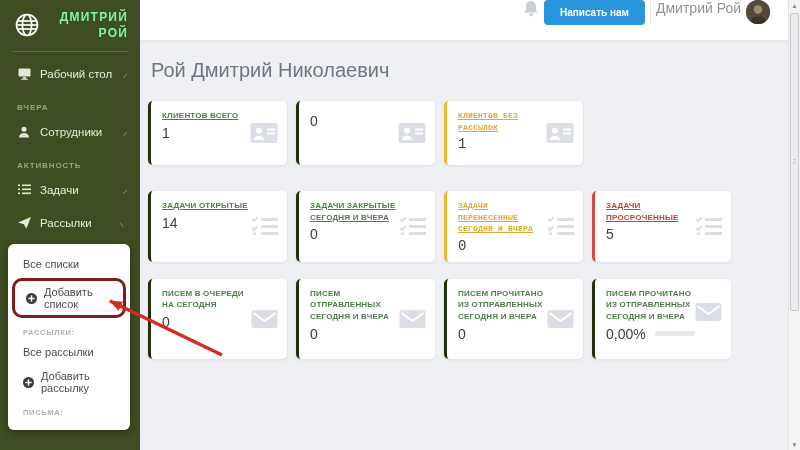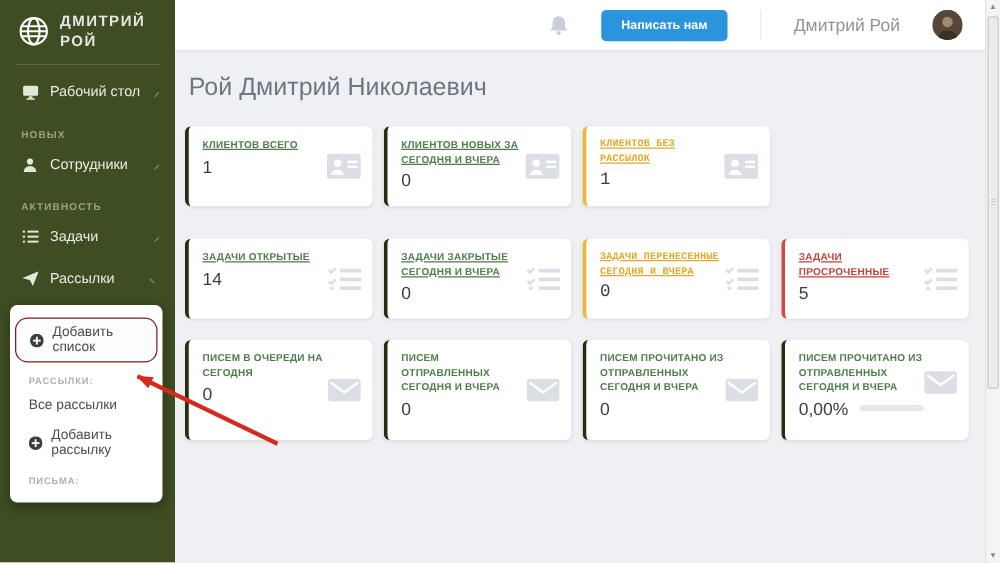--- a/index.html
+++ b/index.html
@@ -4,51 +4,51 @@
 <style>
   html,body{margin:0;padding:0;}
   body{
     width:800px;height:450px;position:relative;overflow:hidden;
     font-family:"Liberation Sans",sans-serif;background:#eef0f3;
     -webkit-font-smoothing:antialiased;
   }
   
   .sidebar{position:absolute;left:0;top:0;bottom:0;width:140px;background:#3e4d22;z-index:5;}
   .logo{display:flex;align-items:center;gap:8px;padding:9px 12px 7px 14px;}
-  .logo-text{flex:1;text-align:left;color:#e5e5e5;font-weight:700;font-size:12px;letter-spacing:1.2px;line-height:1.35;}
+  .logo-text{flex:1;text-align:right;color:#86efac;font-weight:700;font-size:12px;letter-spacing:1.2px;line-height:1.35;}
   .logo-divider{border-top:1px solid rgba(255,255,255,.16);margin:3px 12px 0;}
   .nav-item{display:flex;align-items:center;gap:9px;padding:0 14px 0 17px;height:33px;color:#e9ede0;font-size:11.5px;cursor:pointer;}
   .nav-item .nav-ico{width:14px;display:flex;justify-content:center;flex:none;}
   .nav-label{white-space:nowrap;}
   .chev{width:5px;height:5px;border-right:1.5px solid #aeb999a;border-bottom:1.5px solid #aeb9999a;margin-left:auto;flex:none;}
   .chev.right{transform:rotate(-45deg);}
   .chev.down{transform:rotate(45deg);}
   .nav-section{padding:13px 17px 3px;font-size:8px;font-weight:700;letter-spacing:.9px;color:#99a582;}
   
   .submenu{background:#fff;border-radius:6px;margin:5px 10px 0 8px;padding:8px 0 10px;box-shadow:0 3px 10px rgba(0,0,0,.3);}
   .sub-label{padding:8px 15px 3px;font-size:7.5px;font-weight:700;letter-spacing:.7px;color:#abb4a8;}
   .sub-item{display:flex;align-items:center;gap:7px;padding:6px 15px;font-size:11px;color:#4d4d4d;cursor:pointer;}
-  .sub-item.highlight{border:1px solid #7f1d1d;border-radius:10px;margin:2px 4px;padding:5px 11px;background:#fdfdfd;}
+  .sub-item.highlight{border:3px solid #7f1d1d;border-radius:10px;margin:2px 4px;padding:5px 11px;background:#fdfdfd;}
   .plus-ico{flex:none;display:flex;}
   
   .topbar{position:absolute;left:140px;right:0;top:0;height:40px;background:#fff;z-index:4;
-    display:flex;align-items:center;justify-content:flex-end;gap:26px;padding-right:30px;
+    display:flex;align-items:flex-start;justify-content:flex-end;gap:5px;padding-right:30px;
     box-shadow:0 1px 3px rgba(40,50,60,.07);}
   .btn-contact{background:#2a94dd;color:#fff;border:none;border-radius:4px;font-family:inherit;
     font-size:10px;font-weight:700;padding:7px 16px;cursor:pointer;}
   .topbar-divider{width:1px;height:24px;background:#e9e9e9;}
   .user-name{font-size:14px;color:#8d939b;}
   .avatar{width:24px;height:24px;border-radius:50%;overflow:hidden;background:#6b5a47;flex:none;cursor:pointer;}
   
   .content{position:absolute;left:140px;top:40px;right:0;bottom:0;padding:10px 0 0 8px;border-radius:13px;}
   .page-title{font-size:20px;font-weight:400;color:#6e7781;margin:9px 0 19px 3px;}
   .card-row{display:flex;gap:9px;}
   .row-1{margin-bottom:26px;}
   .row-2{margin-bottom:17px;}
-  .card{position:relative;width:150px;min-height:64px;box-sizing:border-box;background:#fff;
+  .card{position:relative;width:139px;min-height:64px;box-sizing:border-box;background:#fff;
     border-radius:5px;border-left:3px solid #22300f;box-shadow:0 1px 3px rgba(30,40,50,.09);
     padding:9px 36px 8px 11px;}
   .row-3 .card{min-height:80px;}
   .card.green{border-left-color:#22300f;}
   .card.yellow{border-left-color:#efb72a;font-family:Liberation Mono, monospace;}
   .card.red{border-left-color:#d24b42;}
   .card-title{font-size:8px;font-weight:700;line-height:1.45;letter-spacing:.2px;color:#4e7d49;}
   .card.yellow .card-title{color:#dfa92c;}
   .card.red .card-title{color:#c2433c;}
   .linked .card-title{text-decoration:underline;cursor:pointer;}
@@ -93,21 +93,21 @@
       <svg width="13" height="12" viewBox="0 0 13 12">
           <rect x="0.5" y="0.5" width="12" height="8" rx="1.2" fill="#e3e8da"></rect>
           <rect x="5" y="9" width="3" height="1.6" fill="#e3e8da"></rect>
           <rect x="3.2" y="10.6" width="6.6" height="1.2" fill="#e3e8da"></rect>
         </svg>
     </span>
     <span class="nav-label">Рабочий стол</span>
     <span class="chev right"></span>
   </div>
 
-  <div class="nav-section">НОВЫХ</div>
+  <div class="nav-section">ВЧЕРА</div>
 
   <div class="nav-item">
     <span class="nav-ico">
       <svg width="12" height="12" viewBox="0 0 12 12">
           <circle cx="6" cy="3.2" r="2.5" fill="#e3e8da"></circle>
           <path d="M1 11.5c0-3 2.2-4.5 5-4.5s5 1.5 5 4.5z" fill="#e3e8da"></path>
         </svg>
     </span>
     <span class="nav-label">Сотрудники</span>
     <span class="chev right"></span>
@@ -137,20 +137,23 @@
     <span class="nav-ico">
       <svg width="13" height="12" viewBox="0 0 13 12">
           <path d="M0 5.4 L13 0 L8.3 11.8 L5.9 7.2 Z" fill="#e3e8da"></path>
         </svg>
     </span>
     <span class="nav-label">Рассылки</span>
     <span class="chev down"></span>
   </div>
 
   <div class="submenu">
+    <div class="sub-item">
+      <span>Все списки</span>
+    </div>
     <div class="sub-item highlight">
       <span class="plus-ico">
         <svg width="11" height="11" viewBox="0 0 12 12">
             <circle cx="6" cy="6" r="6" fill="#3d3d3d"></circle>
             <rect x="5.2" y="2.6" width="1.6" height="6.8" fill="#fff"></rect>
             <rect x="2.6" y="5.2" width="6.8" height="1.6" fill="#fff"></rect>
           </svg>
       </span>
       <span>Добавить список</span>
     </div>
@@ -202,21 +205,20 @@
       <div class="card-value">1</div>
       <svg class="card-icon" width="28" height="21" viewBox="0 0 28 21">
           <rect x="0.5" y="0.5" width="27" height="20" rx="2" fill="#dbdee4"></rect>
           <circle cx="9" cy="8" r="3" fill="#fff"></circle>
           <path d="M4 17.5c0-2.8 2.2-4.3 5-4.3s5 1.5 5 4.3z" fill="#fff"></path>
           <rect x="17" y="6" width="8" height="2" fill="#fff"></rect>
           <rect x="17" y="10" width="8" height="2" fill="#fff"></rect>
         </svg>
     </div>
     <div class="card green linked">
-      <div class="card-title">КЛИЕНТОВ НОВЫХ ЗА СЕГОДНЯ И ВЧЕРА</div>
       <div class="card-value">0</div>
       <svg class="card-icon" width="28" height="21" viewBox="0 0 28 21">
           <rect x="0.5" y="0.5" width="27" height="20" rx="2" fill="#dbdee4"></rect>
           <circle cx="9" cy="8" r="3" fill="#fff"></circle>
           <path d="M4 17.5c0-2.8 2.2-4.3 5-4.3s5 1.5 5 4.3z" fill="#fff"></path>
           <rect x="17" y="6" width="8" height="2" fill="#fff"></rect>
           <rect x="17" y="10" width="8" height="2" fill="#fff"></rect>
         </svg>
     </div>
     <div class="card yellow linked">

